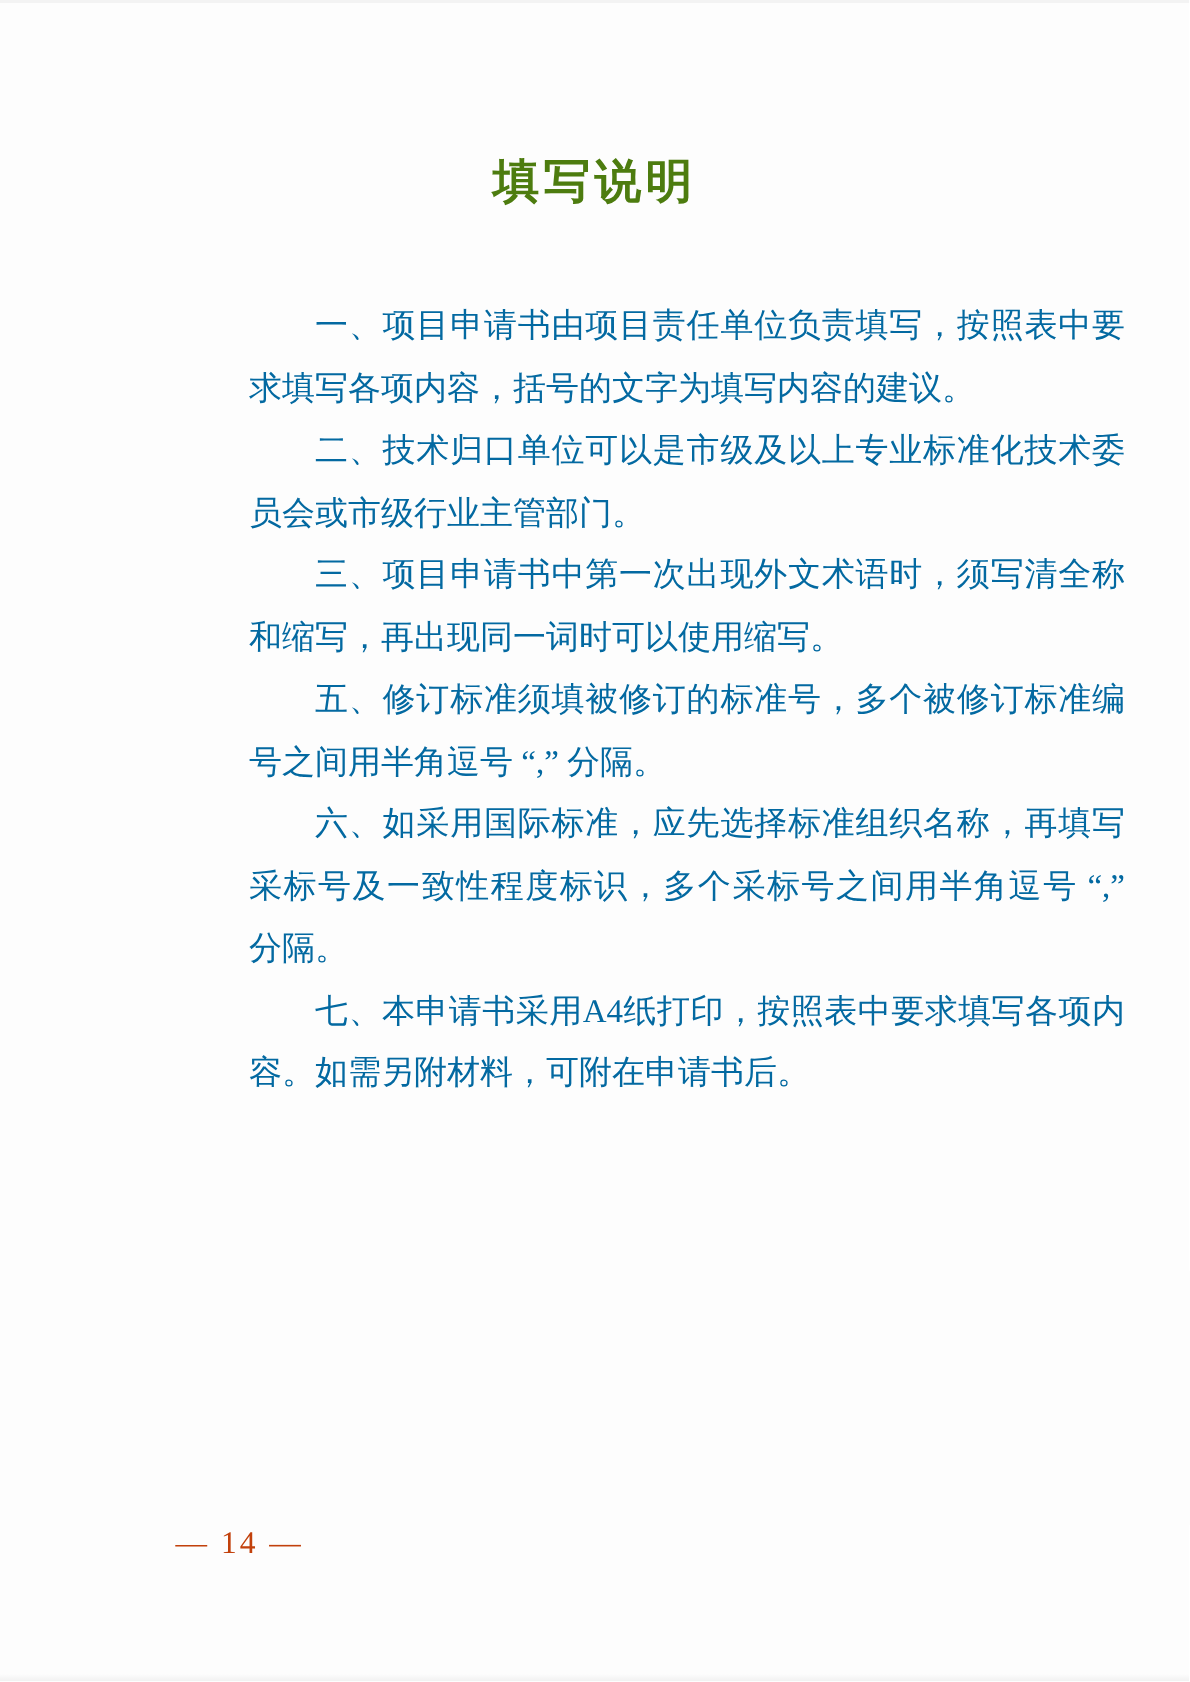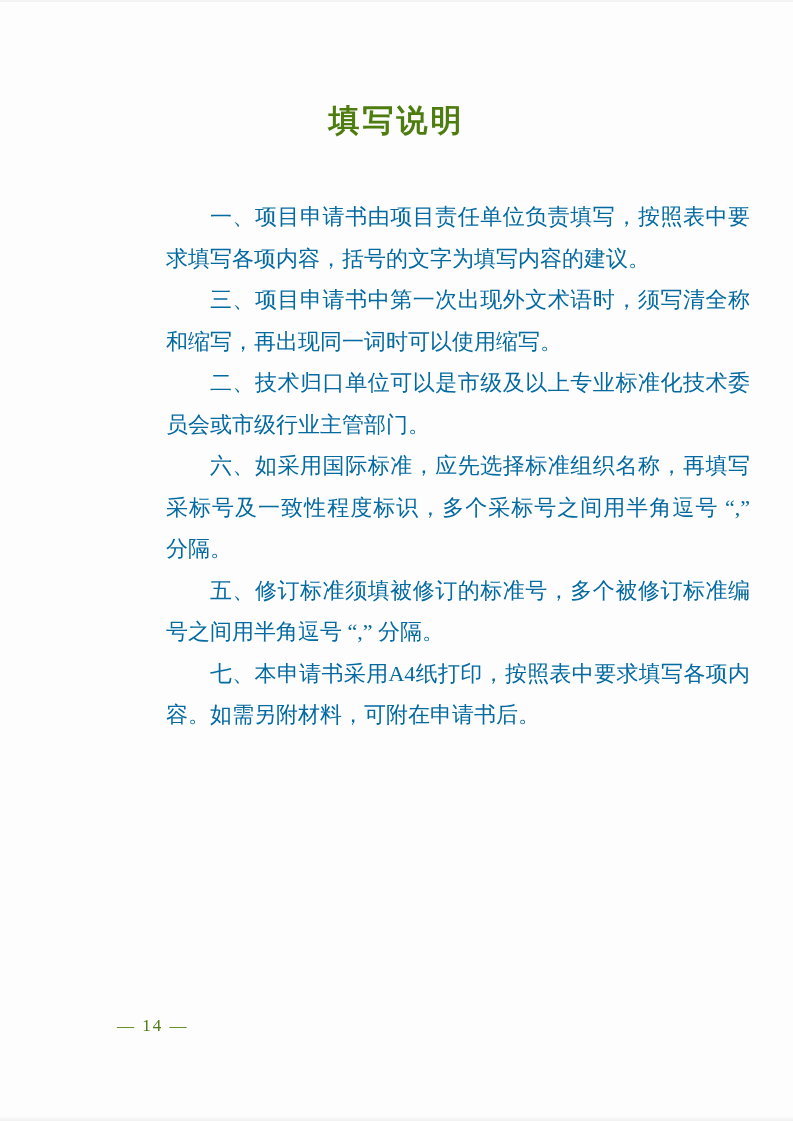--- a/index.html
+++ b/index.html
@@ -59,36 +59,36 @@
   }
   .doc-body p {
     margin: 0;
     text-indent: 2em;
     word-break: break-all;
   }
   .page-footer {
     position: absolute;
     top: 1016px;
     left: 117px;
-    font-size: 17px;
+    font-size: 21px;
     letter-spacing: 2px;
-    color: #4d7c0f;
+    color: #c2410c;
   }
 </style>
 </head>
 <body>
 
 <div class="page">
 
   <h1 class="doc-title">填写说明</h1>
 
   <div class="doc-body">
     <p>一、项目申请书由项目责任单位负责填写，按照表中要求填写各项内容，括号的文字为填写内容的建议。</p>
+    <p>二、技术归口单位可以是市级及以上专业标准化技术委员会或市级行业主管部门。</p>
     <p>三、项目申请书中第一次出现外文术语时，须写清全称和缩写，再出现同一词时可以使用缩写。</p>
-    <p>二、技术归口单位可以是市级及以上专业标准化技术委员会或市级行业主管部门。</p>
+    <p>五、修订标准须填被修订的标准号，多个被修订标准编号之间用半角逗号 “,” 分隔。</p>
     <p>六、如采用国际标准，应先选择标准组织名称，再填写采标号及一致性程度标识，多个采标号之间用半角逗号 “,” 分隔。</p>
-    <p>五、修订标准须填被修订的标准号，多个被修订标准编号之间用半角逗号 “,” 分隔。</p>
     <p>七、本申请书采用A4纸打印，按照表中要求填写各项内容。如需另附材料，可附在申请书后。</p>
   </div>
 
   <div class="page-footer">— 14 —</div>
 
 </div>
 
 </body></html>

